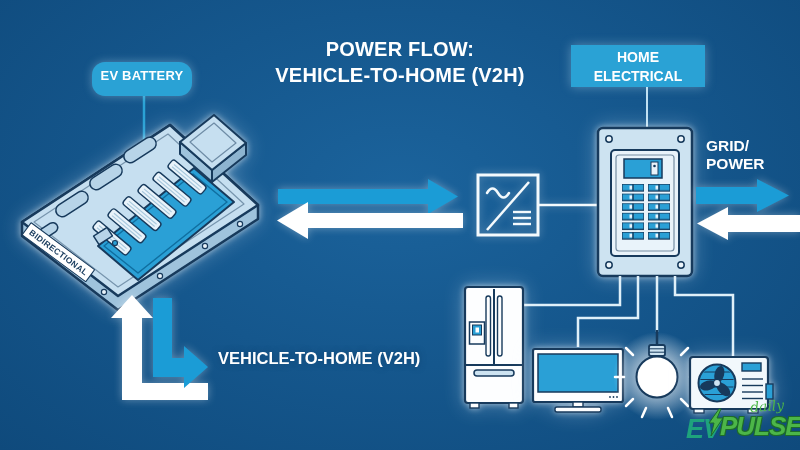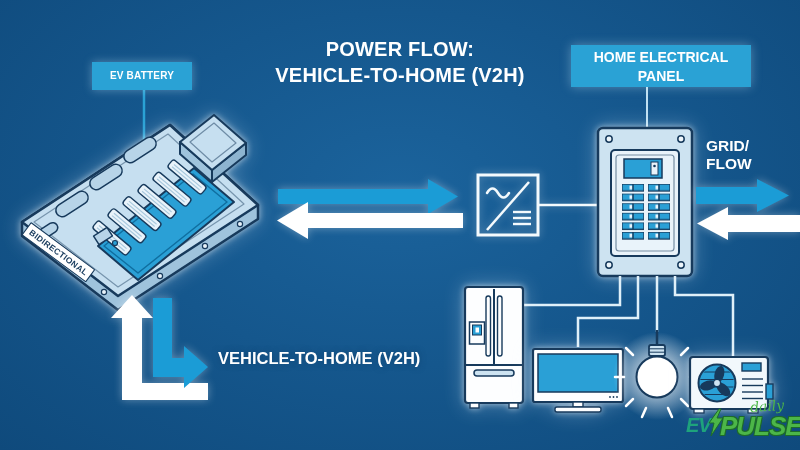--- a/index.html
+++ b/index.html
@@ -8,31 +8,31 @@
     background:radial-gradient(ellipse at 50% 42%, #1b639c 0%, #15578d 48%, #0f4a7c 100%);
     font-family:"Liberation Sans", sans-serif;
     text-decoration:underline;
   }
   .stage svg{position:absolute;left:0;top:0;}
   .glow{filter:drop-shadow(0 0 3px rgba(255,255,255,.55)) drop-shadow(0 0 10px rgba(225,243,255,.30));}
   .glow-soft{filter:drop-shadow(0 0 4px rgba(255,255,255,.35));}
   .ovl{position:absolute;color:#fff;}
   .title{left:240px;top:36px;width:320px;text-align:center;font-weight:bold;font-size:20px;line-height:26px;letter-spacing:.2px;}
   .badge{background:#2aa2d5;color:#fff;font-weight:bold;text-align:center;box-shadow:0 0 10px rgba(210,240,255,.35);}
-  .badge-ev{left:92px;top:62px;width:100px;height:28px;font-size:10px;line-height:27px;letter-spacing:.2px;}
-  .badge-panel{left:571px;top:45px;width:180px;height:42px;font-size:14px;line-height:19px;padding-top:3px;box-sizing:border-box;}
+  .badge-ev{left:92px;top:62px;width:100px;height:34px;font-size:13px;line-height:27px;letter-spacing:.2px;border-radius:13px;}
+  .badge-panel{left:571px;top:45px;width:134px;height:42px;font-size:14px;line-height:19px;padding-top:3px;box-sizing:border-box;}
   .grid-label{left:706px;top:137px;width:80px;text-align:left;font-weight:bold;font-size:15.5px;line-height:18px;}
   .bidi{
     left:31px;top:222px;transform:rotate(36.5deg);transform-origin:left top;
     background:#fff;color:#173a5c;font-weight:bold;font-size:8.5px;line-height:12px;
     padding:1px 4px;letter-spacing:.3px;border:1px solid #173a5c;border-radius:1px;
   }
   .legend{left:218px;top:345px;font-weight:bold;font-size:16.5px;line-height:26px;text-shadow:0 0 6px rgba(20,60,100,.5);}
   .logo{left:686px;top:404px;width:112px;height:44px;font-style:italic;}
-  .logo .ev{position:absolute;left:0;top:10px;font-size:20px;font-weight:bold;color:#1ea37c;letter-spacing:-1px;}
+  .logo .ev{position:absolute;left:0;top:10px;font-size:27px;font-weight:bold;color:#1ea37c;letter-spacing:-1px;}
   .logo .pulse{position:absolute;left:34px;top:7px;font-size:26px;font-weight:bold;color:#4cb648;letter-spacing:-1px;
     text-shadow:1px 1px 0 #1d6b2a,-1px 1px 0 #1d6b2a,1px -1px 0 #1d6b2a,-1px -1px 0 #1d6b2a;}
   .logo .bolt{position:absolute;left:22px;top:4px;}
   .logo .daily{position:absolute;left:64px;top:-6px;font-size:14px;color:#4cb648;font-family:"DejaVu Serif",serif;font-style:italic;transform:rotate(-4deg);}
 </style>
 </head>
 <body>
 
 <div class="stage">
 
@@ -248,26 +248,25 @@
 
 <div class="ovl title">
   <div>POWER FLOW:</div>
   <div>VEHICLE-TO-HOME (V2H)</div>
 </div>
 
 <div class="ovl badge badge-ev">EV BATTERY</div>
 
 <div class="ovl badge badge-panel">
   <div>HOME ELECTRICAL</div>
-  <div>PANEL</div>
 </div>
 
 <div class="ovl grid-label">
   <div>GRID/</div>
-  <div>FLOW</div>
+  <div>POWER</div>
 </div>
 
 <div class="ovl bidi">BIDIRECTIONAL</div>
 
 <div class="ovl legend">
   <div>VEHICLE-TO-HOME (V2H)</div>
 </div>
 
 <div class="ovl logo">
   <span class="ev">EV</span>

